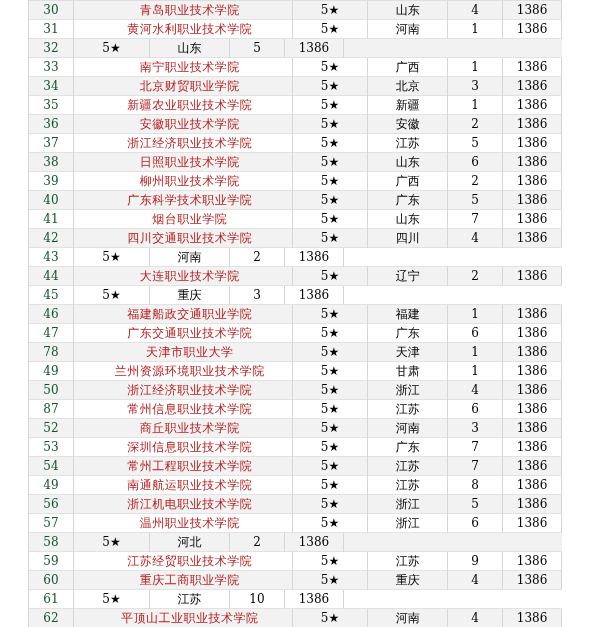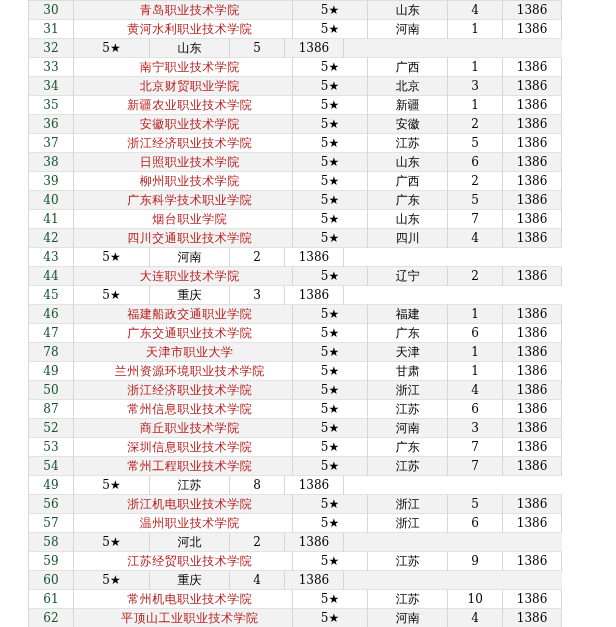--- a/index.html
+++ b/index.html
@@ -243,20 +243,21 @@
     <div class="row alt">
       <div class="cell c-rank">54</div>
       <div class="cell c-name">常州工程职业技术学院</div>
       <div class="cell c-star">5★</div>
       <div class="cell c-prov">江苏</div>
       <div class="cell c-num">7</div>
       <div class="cell c-total">1386</div>
     </div>
     <div class="row">
       <div class="cell c-rank">49</div>
+      <div class="cell c-name">南通航运职业技术学院</div>
       <div class="cell c-star">5★</div>
       <div class="cell c-prov">江苏</div>
       <div class="cell c-num">8</div>
       <div class="cell c-total">1386</div>
     </div>
     <div class="row alt">
       <div class="cell c-rank">56</div>
       <div class="cell c-name">浙江机电职业技术学院</div>
       <div class="cell c-star">5★</div>
       <div class="cell c-prov">浙江</div>
@@ -281,28 +282,28 @@
     <div class="row">
       <div class="cell c-rank">59</div>
       <div class="cell c-name">江苏经贸职业技术学院</div>
       <div class="cell c-star">5★</div>
       <div class="cell c-prov">江苏</div>
       <div class="cell c-num">9</div>
       <div class="cell c-total">1386</div>
     </div>
     <div class="row alt">
       <div class="cell c-rank">60</div>
+      <div class="cell c-name">重庆工商职业学院</div>
       <div class="cell c-star">5★</div>
       <div class="cell c-prov">重庆</div>
       <div class="cell c-num">4</div>
       <div class="cell c-total">1386</div>
     </div>
     <div class="row">
       <div class="cell c-rank">61</div>
-      <div class="cell c-name">常州机电职业技术学院</div>
       <div class="cell c-star">5★</div>
       <div class="cell c-prov">江苏</div>
       <div class="cell c-num">10</div>
       <div class="cell c-total">1386</div>
     </div>
     <div class="row alt">
       <div class="cell c-rank">62</div>
       <div class="cell c-name">平顶山工业职业技术学院</div>
       <div class="cell c-star">5★</div>
       <div class="cell c-prov">河南</div>

